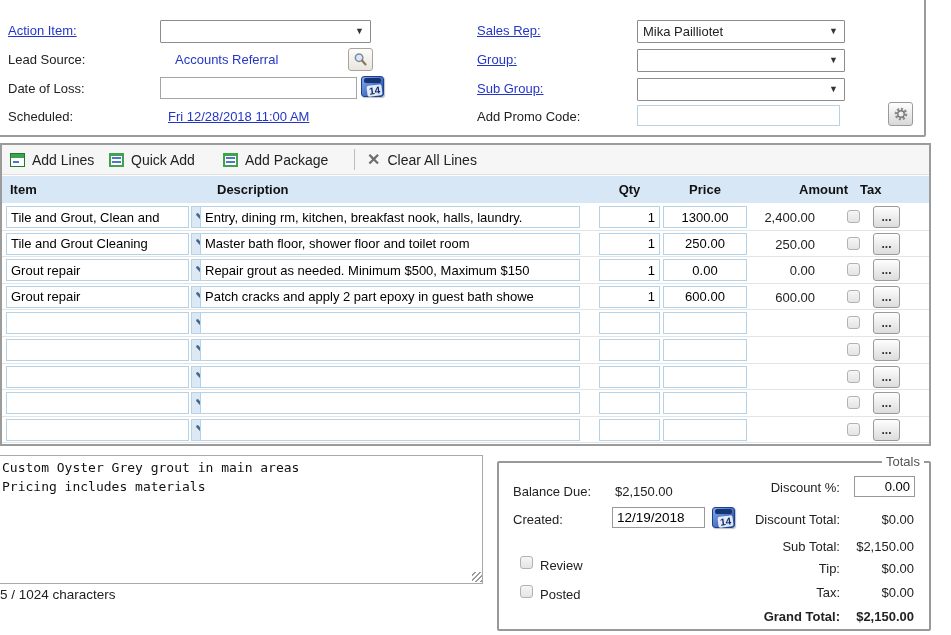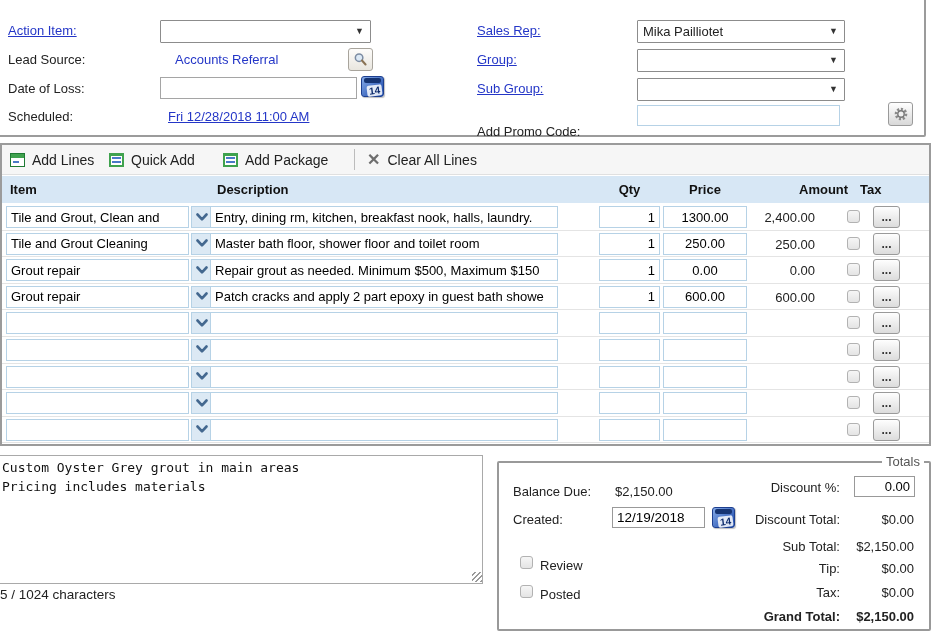--- a/index.html
+++ b/index.html
@@ -58,21 +58,21 @@
   .thead { position:absolute; left:0; top:31px; right:0; height:27px; background:#d7e7f5; }
   .thead span { position:absolute; top:6px; font-weight:bold; color:#111; }
 
   .rows { position:absolute; left:0; top:59px; right:0; }
   .li-row { position:relative; height:26.6px; border-bottom:1px solid #e4e4e4; }
   .li-row input { position:absolute; top:2px; height:22px; border:1px solid #b6d2e6; background:#fff;
                   font-family:"Liberation Sans",sans-serif; font-size:13px; padding:0 4px; }
   .item-input  { left:4px;  width:183px; }
   .chev-btn { position:absolute; left:189px; top:2px; width:22px; height:22px; background:#dce9f4;
               border:1px solid #b6d2e6; display:flex; align-items:center; justify-content:center; cursor:pointer; }
-  .desc-input  { left:208px; width:348px; }
+  .desc-input  { left:198px; width:380px; }
   .qty-input   { left:597px; width:61px; text-align:right; }
   .price-input { left:661px; width:84px; text-align:center; }
   .amount-cell { position:absolute; left:728px; top:6px; width:85px; text-align:right; color:#222; }
   .cb { position:absolute; width:13px; height:13px; border:1px solid #b2b2b2; border-radius:3px;
         background:linear-gradient(180deg,#f6f6f6,#e4e4e4); cursor:pointer; }
   .tax-cb { left:845px; top:6px; }
   .more-btn { position:absolute; left:871px; top:2px; width:27px; height:22px;
               border:1px solid #9a9a9a; border-radius:3px; color:#333; font-weight:bold;
               background:linear-gradient(180deg,#fefefe,#dcdcdc); font-size:12px; line-height:10px;
               cursor:pointer; font-family:"Liberation Sans",sans-serif; }
@@ -143,21 +143,21 @@
 
   <a class="lnk abs" style="left:477px; top:81px;">Sub Group:</a>
   <div class="sel" style="left:637px; top:78px; width:208px;">
     <span class="sel-text"></span>
     <span class="sel-arrow">▼</span>
   </div>
 
   <span class="lbl abs" style="left:8px; top:109px;">Scheduled:</span>
   <a class="lnk abs" style="left:160px; top:109px;margin-left:8px;">Fri 12/28/2018 11:00 AM</a>
 
-  <span class="lbl abs" style="left:477px; top:124px;">Add Promo Code:</span>
+  <span class="lbl abs" style="left:477px; top:109px;">Add Promo Code:</span>
   <input class="txt-input blue-border" style="left: 637px; top: 105px; width: 203px; height: 21px;" value="">
   <div class="icon-btn gear-btn" style="left:888px; top:102px; width:25px; height:24px;">
     <svg width="16" height="16" viewBox="0 0 16 16">
       <circle cx="8" cy="8" r="5" fill="none" stroke="#8a8a8a" stroke-width="2.6" stroke-dasharray="2.1 1.7"></circle>
       <circle cx="8" cy="8" r="3.2" fill="#efefef" stroke="#777" stroke-width="1.4"></circle>
     </svg>
   </div>
 
   <div class="box-table">
 

